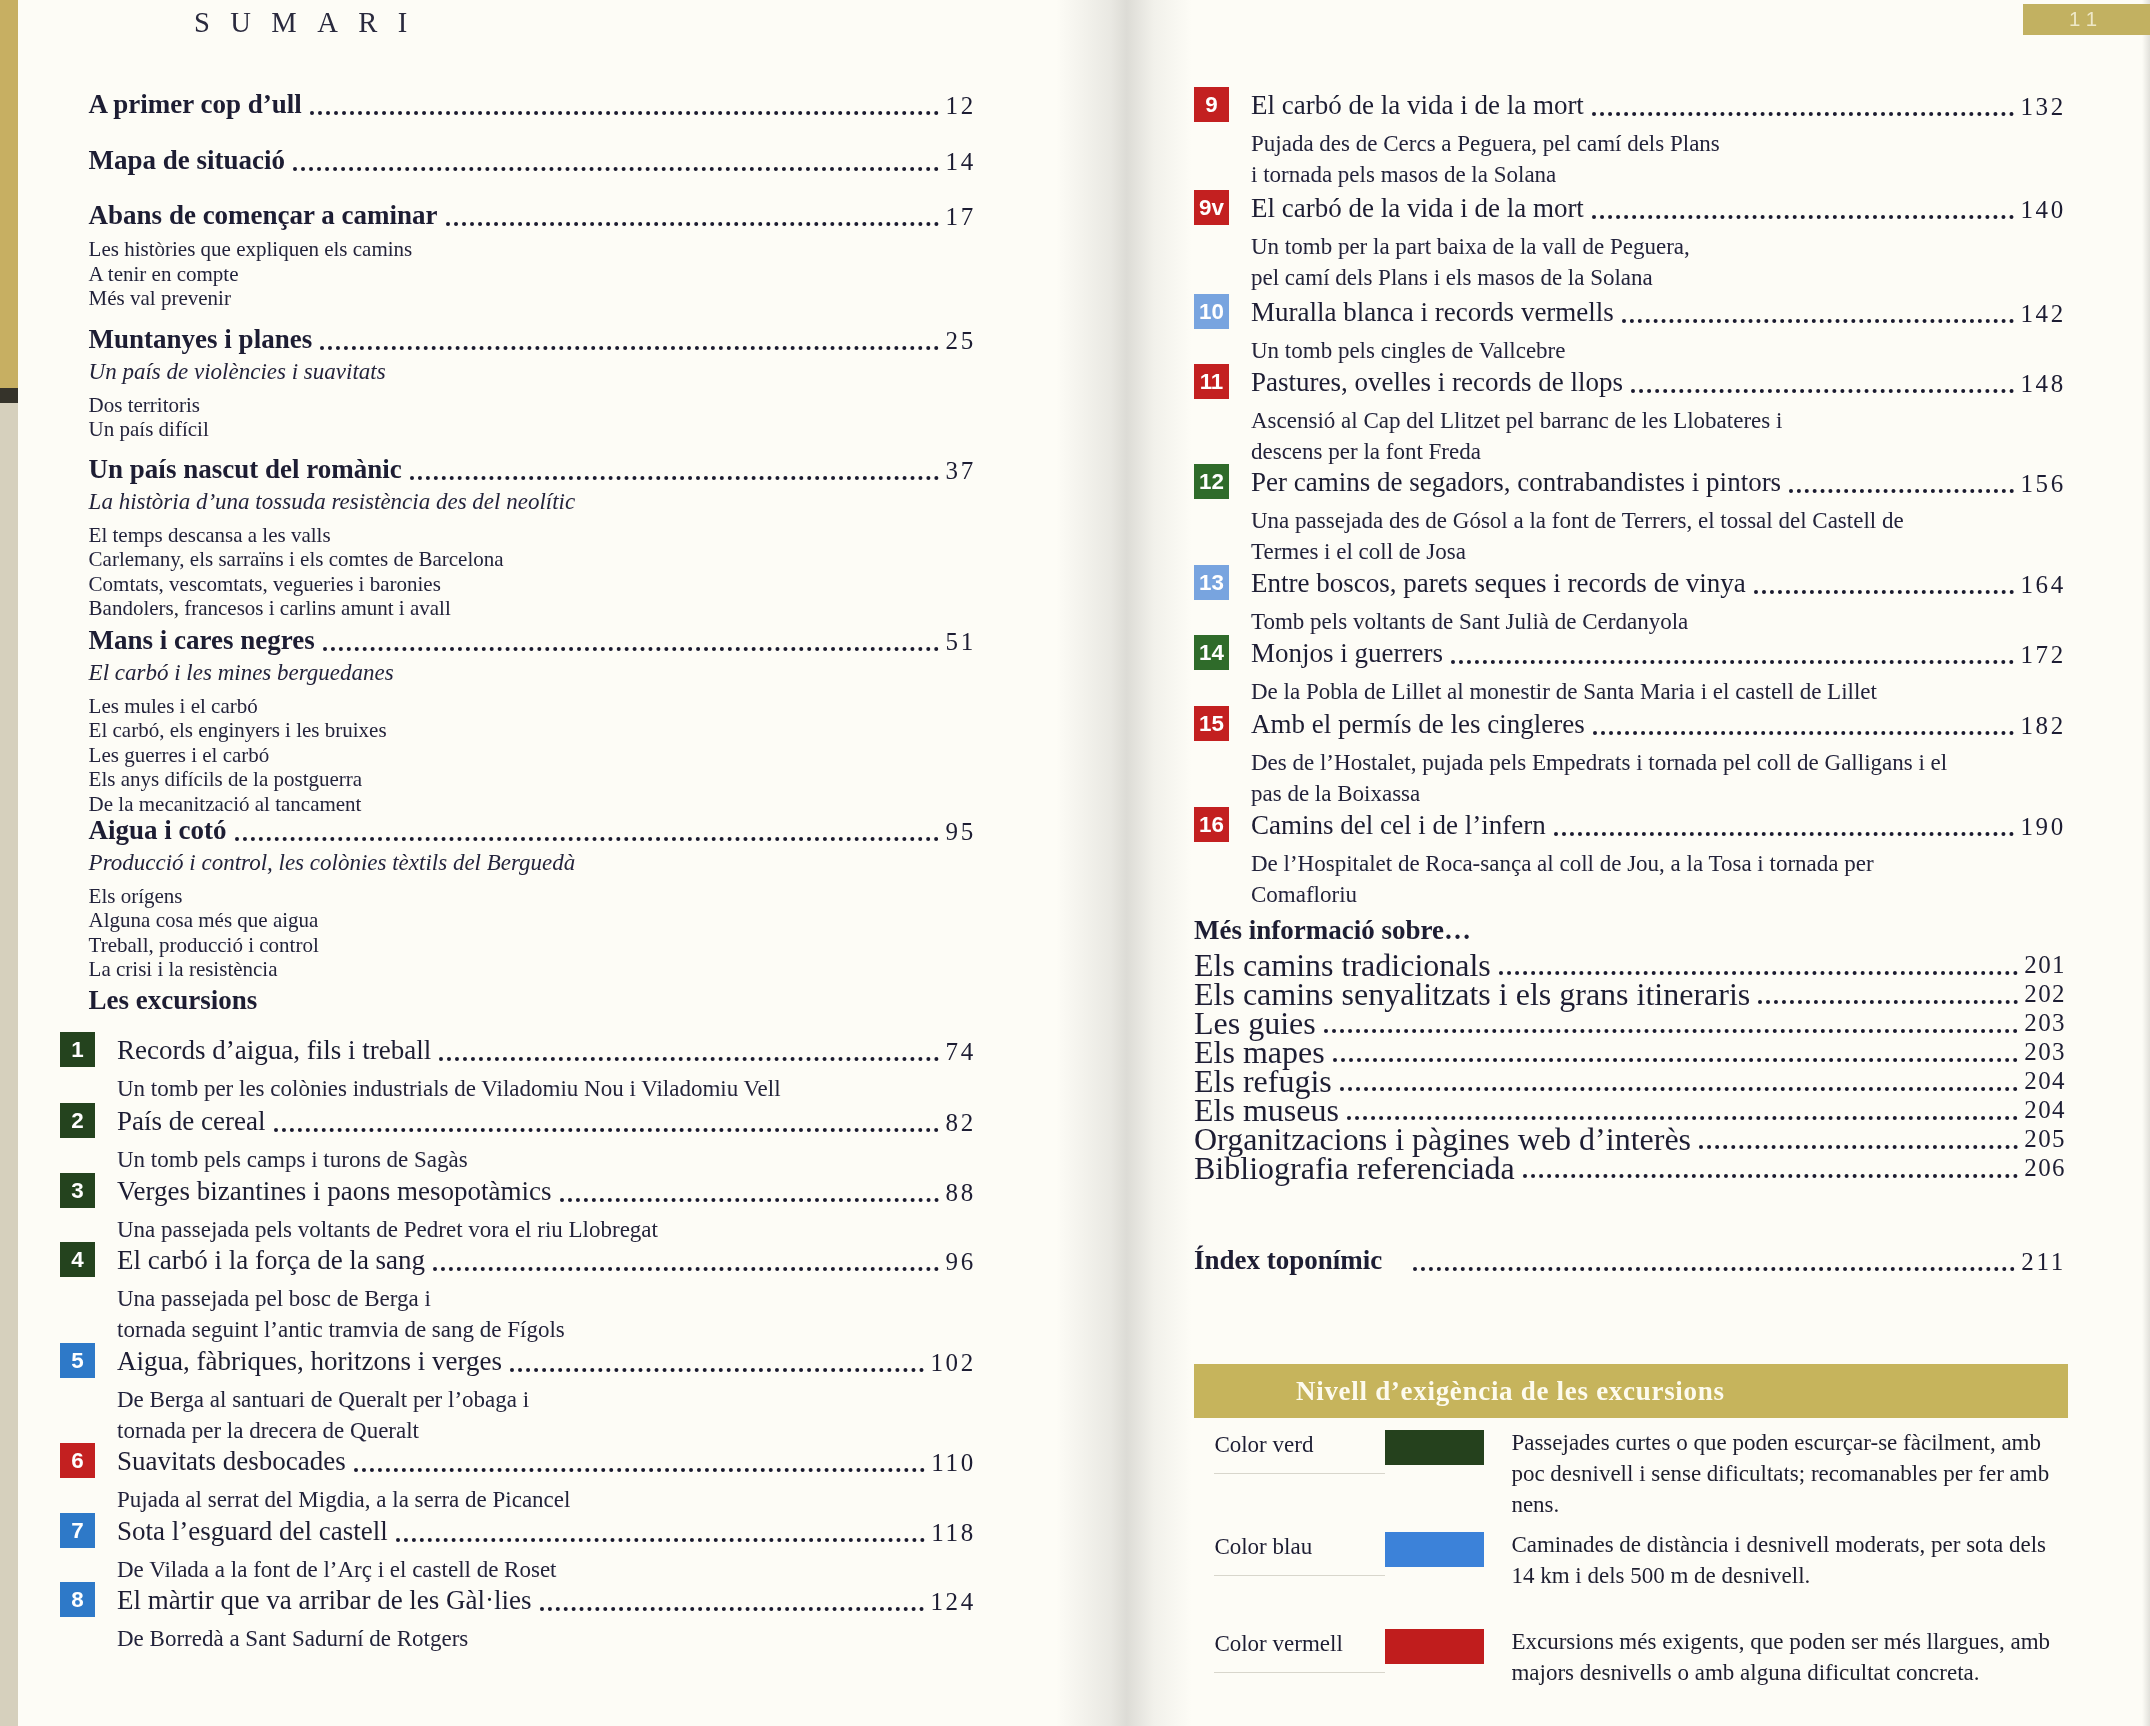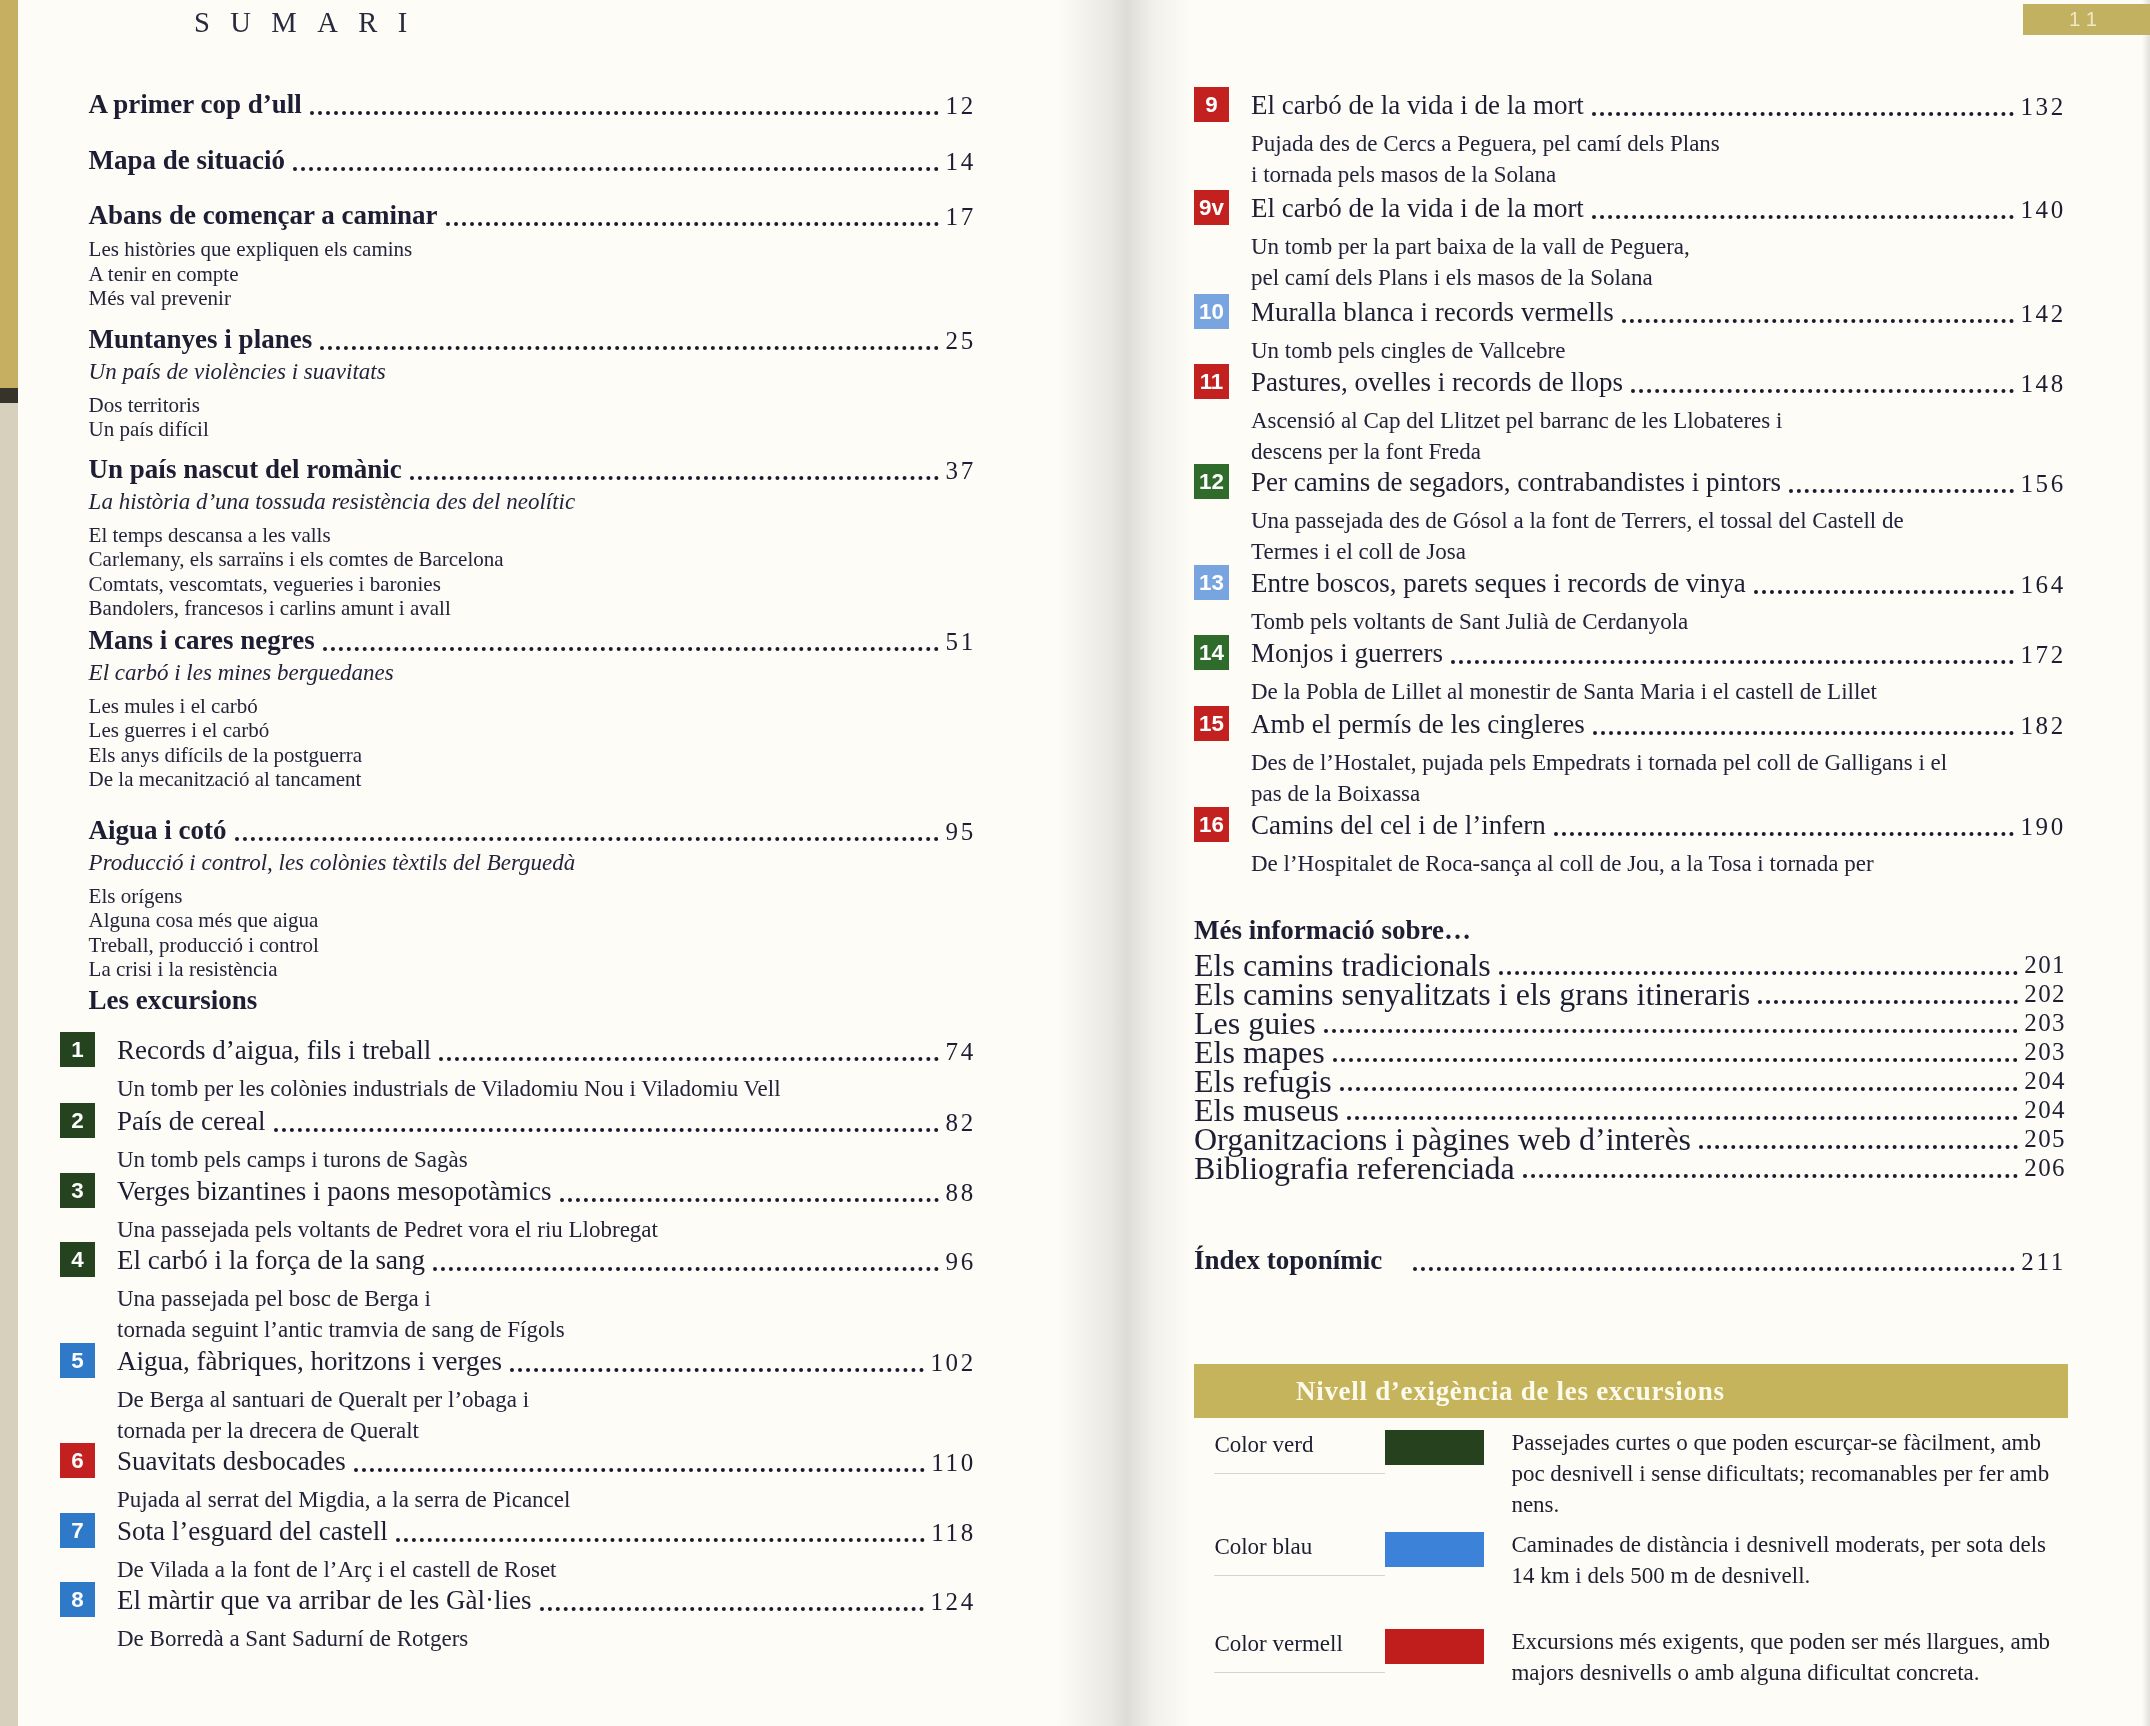--- a/index.html
+++ b/index.html
@@ -134,20 +134,21 @@
 
   <div class="sec" style="top:623px">
     <div class="entry">
       <span class="elabel">Mans i cares negres</span>
       <span class="dots"></span>
       <span class="pnum">51</span>
     </div>
     <div class="subtitle">El carbó i les mines berguedanes</div>
     <div class="subitems">
       <div class="si">Les mules i el carbó</div>
+      <div class="si">El carbó, els enginyers i les bruixes</div>
       <div class="si">Les guerres i el carbó</div>
       <div class="si">Els anys difícils de la postguerra</div>
       <div class="si">De la mecanització al tancament</div>
     </div>
   </div>
 
   <div class="sec" style="top:813px">
     <div class="entry">
       <span class="elabel">Aigua i cotó</span>
       <span class="dots"></span>
@@ -369,20 +370,21 @@
 
   <div class="exc" style="top:807px">
     <div class="exc-head">
       <span class="badge" style="background-color: rgb(195, 32, 32);">16</span>
       <span class="exc-title">Camins del cel i de l’infern</span>
       <span class="dots"></span>
       <span class="pnum">190</span>
     </div>
     <div class="exc-desc">
       <div>De l’Hospitalet de Roca-sança al coll de Jou, a la Tosa i tornada per</div>
+      <div>Comafloriu</div>
     </div>
   </div>
 
   <div class="row-abs heading-bold" style="top:915px">Més informació sobre…</div>
 
   <div class="row-abs more-list" style="top:951px">
     <div class="entry">
       <span class="ilabel">Els camins tradicionals</span>
       <span class="dots"></span>
       <span class="pnum">201</span>

